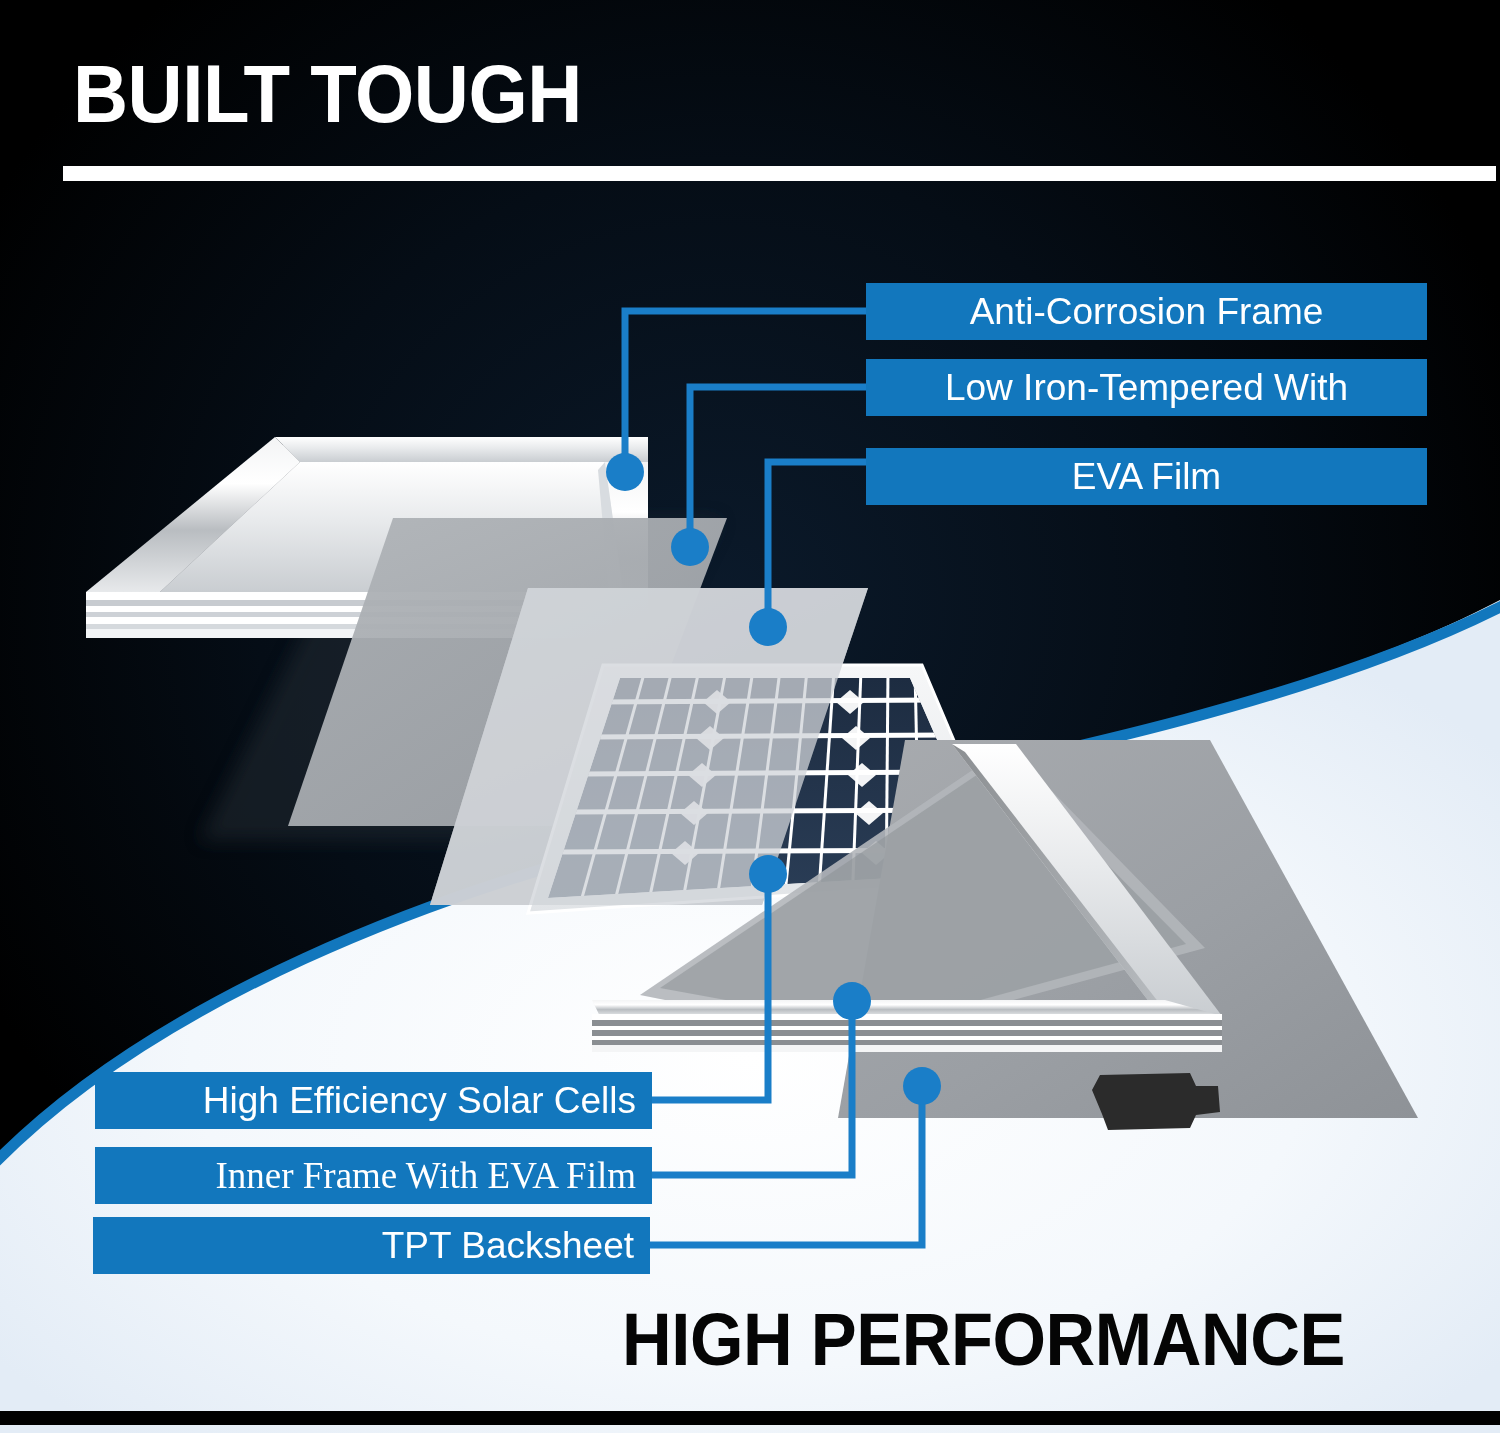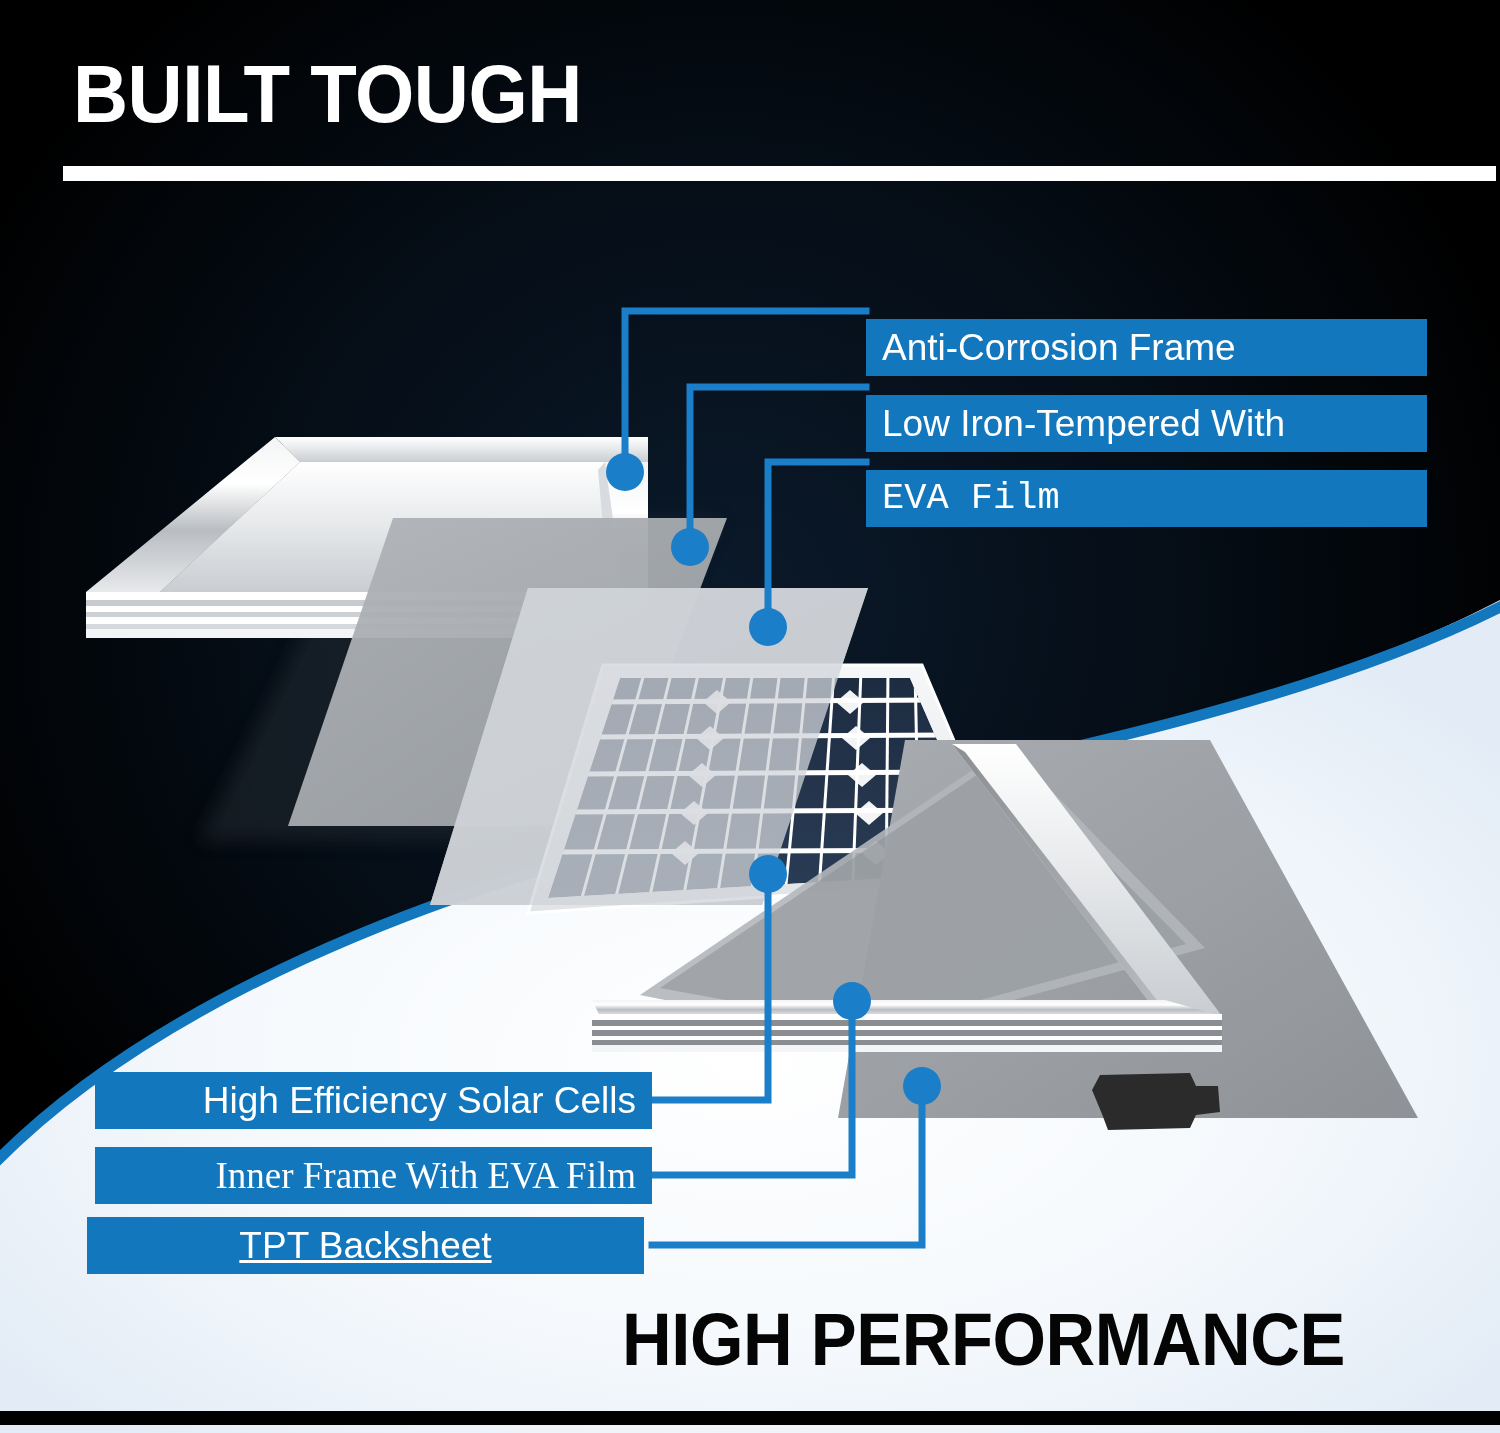--- a/index.html
+++ b/index.html
@@ -43,21 +43,21 @@
     position:absolute;
     background:#1277bd;
     color:#ffffff;
     font-size:37px;
     line-height:57px;
     height:57px;
     white-space:nowrap;
     box-sizing:border-box;
     padding:0 16px;
   }
-  .label.r{ text-align:left;margin-top:36px; }
+  .label.r{ text-align:center; }
   .label.l{ text-align:right; }
 </style>
 </head>
 <body>
 
 <div id="stage">
 
   <svg id="bg-svg" viewBox="0 0 1500 1433">
     <defs>
       <radialGradient id="darkGlow" cx="48%" cy="42%" r="56%">
@@ -266,25 +266,25 @@
   </svg>
 
   <div class="title-top">BUILT TOUGH</div>
 
   <div class="rule-top"></div>
 
   <div class="label r" style="left:866px;top:283px;width:561px;">Anti-Corrosion Frame</div>
 
   <div class="label r" style="left:866px;top:359px;width:561px;">Low Iron-Tempered With</div>
 
-  <div class="label r" style="left:866px;top:434px;width:561px;font-family:Liberation Mono, monospace;">EVA Film</div>
+  <div class="label r" style="left:866px;top:448px;width:561px;">EVA Film</div>
 
   <div class="label l" style="left:95px;top:1072px;width:557px;">High Efficiency Solar Cells</div>
 
   <div class="label l" style="left:95px;top:1147px;width:557px;font-family:Liberation Serif, serif;">Inner Frame With EVA Film</div>
 
-  <div class="label l" style="left:87px;top:1217px;width:557px;text-align:center;text-decoration:underline;">TPT Backsheet</div>
+  <div class="label l" style="left:93px;top:1217px;width:557px;text-align:right;">TPT Backsheet</div>
 
   <div class="title-bottom">HIGH PERFORMANCE</div>
 
   <div class="rule-bottom"></div>
 
 </div>
 
 </body></html>

